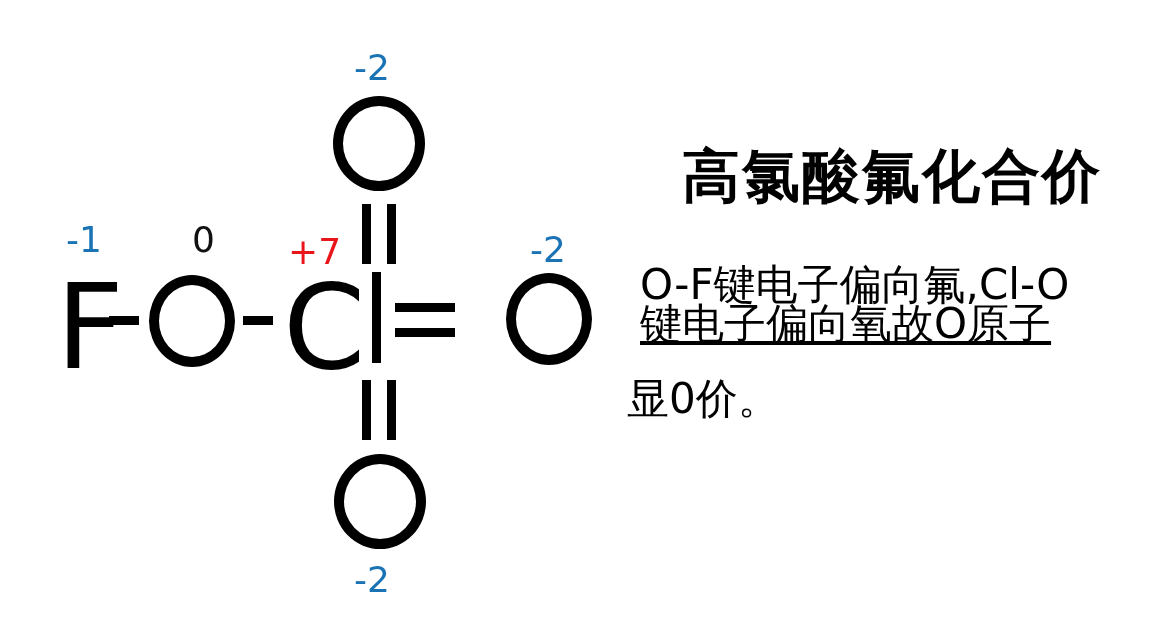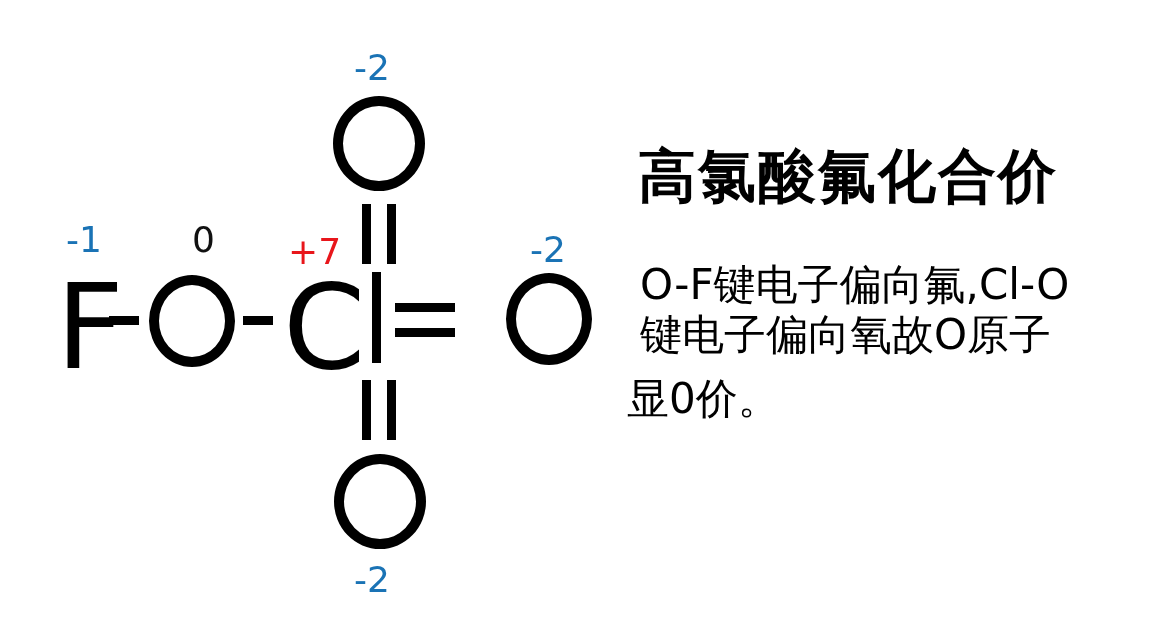--- a/index.html
+++ b/index.html
@@ -7,21 +7,21 @@
          font-family:"DejaVu Sans","Liberation Sans",sans-serif; }
   .abs { position:absolute; white-space:nowrap; }
   .atom { font-size:118px; color:#000; line-height:1; font-weight:normal; }
   .ox { font-size:36px; line-height:1; }
   .blue { color:#1a73b5; }
   .red { color:#e8161b; }
   .black { color:#111; }
   .bond-v { position:absolute; width:9px; background:#000; }
   .bond-h { position:absolute; height:9px; background:#000; }
   .ring { position:absolute; border:10px solid #000; border-radius:50%; box-sizing:border-box; }
-  .title { font-size:58px; font-weight:bold; color:#000; letter-spacing:2px; }
+  .title { font-size:58px; font-weight:bold; color:#000; letter-spacing:2px;margin-left:44px; }
   .desc { font-size:42px; color:#000; line-height:57px; }
 </style>
 </head>
 <body>
 
 <div class="abs ox blue" style="left:354px; top:50px;">-2</div>
 <div class="abs ox blue" style="left:66px; top:222px;">-1</div>
 <div class="abs ox black" style="left:192px; top:222px;">0</div>
 <div class="abs ox red" style="left:288px; top:234px;">+7</div>
 <div class="abs ox blue" style="left:530px; top:232px;">-2</div>
@@ -43,14 +43,14 @@
 <div class="ring" style="left:506px; top:273px; width:86px; height:92px;"></div>
 
 <div class="bond-v" style="left:362px; top:380px; height:60px;"></div>
 <div class="bond-v" style="left:387px; top:380px; height:60px;"></div>
 
 <div class="ring" style="left:334px; top:454px; width:92px; height:95px;"></div>
 
 <div class="abs title" style="left:638px; top:138px;">高氯酸氟化合价</div>
 
 <div class="abs desc" style="left:640px; top:256px;">O-F键电子偏向氟,Cl-O</div>
-<div class="abs desc" style="left:640px; top:306px;">键电子偏向氧故O原子</div>
+<div class="abs desc" style="left:640px; top:295px;text-decoration:underline;">键电子偏向氧故O原子</div>
 <div class="abs desc" style="left:627px; top:370px;">显0价。</div>
 
 </body></html>

